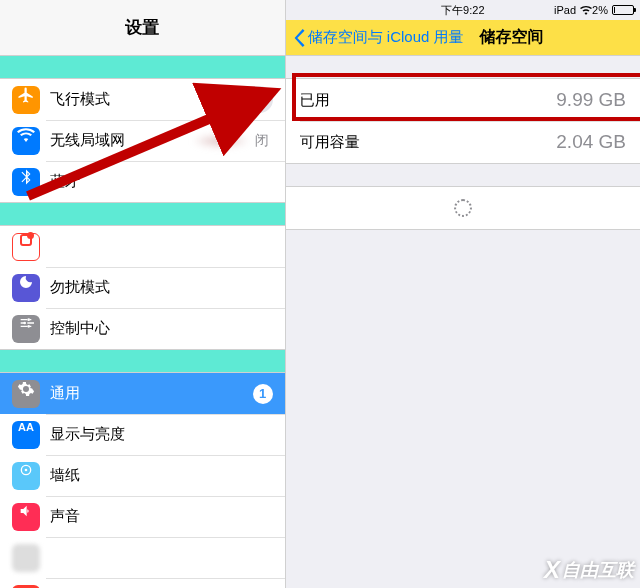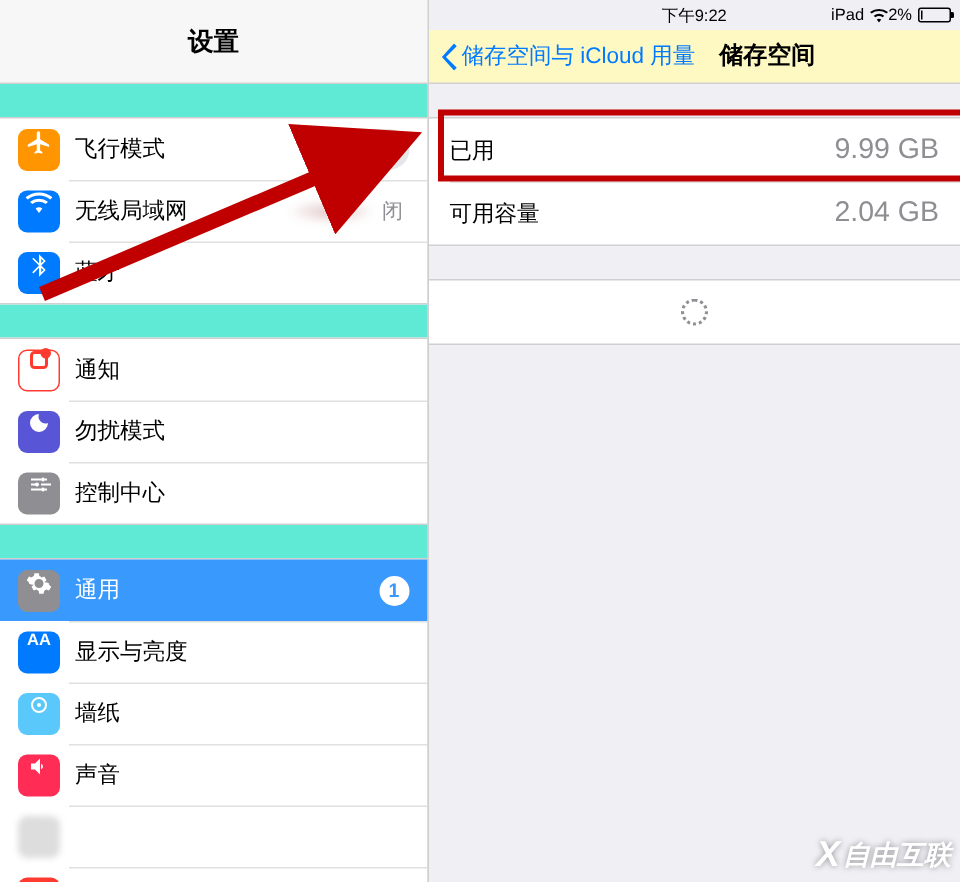--- a/index.html
+++ b/index.html
@@ -21,21 +21,21 @@
   .switch { width: 44px; height: 27px; background: #e5e5ea; border-radius: 14px; position: relative; flex-shrink: 0; }
   .switch::after { content: ""; position: absolute; width: 25px; height: 25px; background: #fff; border-radius: 50%; top: 1px; left: 1px; box-shadow: 0 1px 3px rgba(0,0,0,.3); }
   .badge { min-width: 20px; height: 20px; border-radius: 10px; background: #fff; color: #3a99fc; font-size: 13px; font-weight: 600; display: flex; align-items: center; justify-content: center; padding: 0 5px; }
   .status-bar { height: 20px; display: flex; align-items: center; justify-content: flex-end; padding: 0 6px; font-size: 11px; color: #000; background: #efeff4; }
   .sb-left { display: flex; align-items: center; gap: 4px; }
   .sb-right { display: flex; align-items: center; gap: 4px; }
   .wifi-mini { width: 12px; height: 9px; }
   .bat { width: 22px; height: 10px; border: 1px solid #000; border-radius: 2px; position: relative; }
   .bat::after { content: ""; position: absolute; right: -3px; top: 2px; width: 2px; height: 4px; background: #000; border-radius: 0 1px 1px 0; }
   .bat-fill { position: absolute; left: 1px; top: 1px; bottom: 1px; width: 2%; background: #000; }
-  .det-header { height: 36px; display: flex; align-items: center; border-bottom: 1px solid #d0d0d0; background: #fef9c3; padding: 0 8px; }
+  .det-header { height: 36px; display: flex; align-items: center; border-bottom: 1px solid #d0d0d0; background: #fde047; padding: 0 8px; }
   .back { display: flex; align-items: center; color: #007aff; font-size: 15px; cursor: pointer; }
   .back svg { margin-right: 2px; }
   .det-title { font-size: 16px; font-weight: 600; color: #000; margin-left: 16px; }
   .det-body { flex: 1; padding-top: 22px; }
   .det-group { background: #fff; border-top: 1px solid #d0d0d0; border-bottom: 1px solid #d0d0d0; }
   .det-row { display: flex; align-items: center; height: 42px; padding: 0 14px; position: relative; gap: 20px; }
   .det-row + .det-row::before { content: ""; position: absolute; left: 14px; right: 0; top: 0; height: 1px; background: #e0e0e0; }
   .det-label { font-size: 15px; color: #000; flex: 1; }
   .det-val { font-size: 19px; color: #8e8e93; }
   .highlight-box { position: absolute; border: 4px solid #c00000; pointer-events: none; }
@@ -85,21 +85,20 @@
         </div>
       </div>
       <div class="gap"></div>
       <div class="group">
         <div class="row">
           <div class="icon-box" style="background:#fff;border:1px solid #ff3b30">
             <div style="width:12px;height:12px;border:2px solid #ff3b30;border-radius:3px;position:relative">
                 <div style="position:absolute;top:-4px;right:-4px;width:7px;height:7px;background:#ff3b30;border-radius:50%"></div>
               </div>
           </div>
-          <span class="label">通知</span>
         </div>
         <div class="row">
           <div class="icon-box" style="background:#5856d6">
             <svg width="16" height="16" viewBox="0 0 24 24">
                 <path fill="#fff" d="M12 3a9 9 0 1 0 9 9 7 7 0 0 1-9-9z"></path>
               </svg>
           </div>
           <span class="label">勿扰模式</span>
         </div>
         <div class="row">

